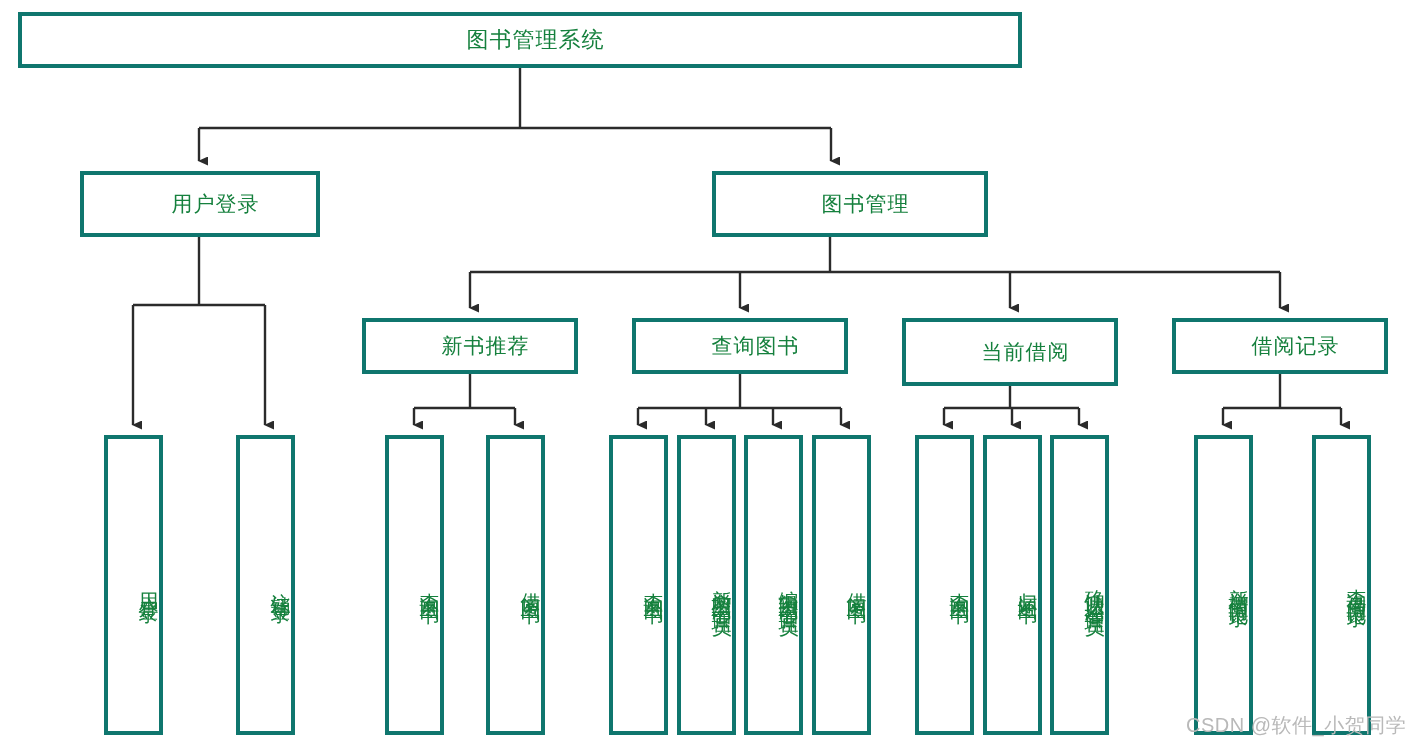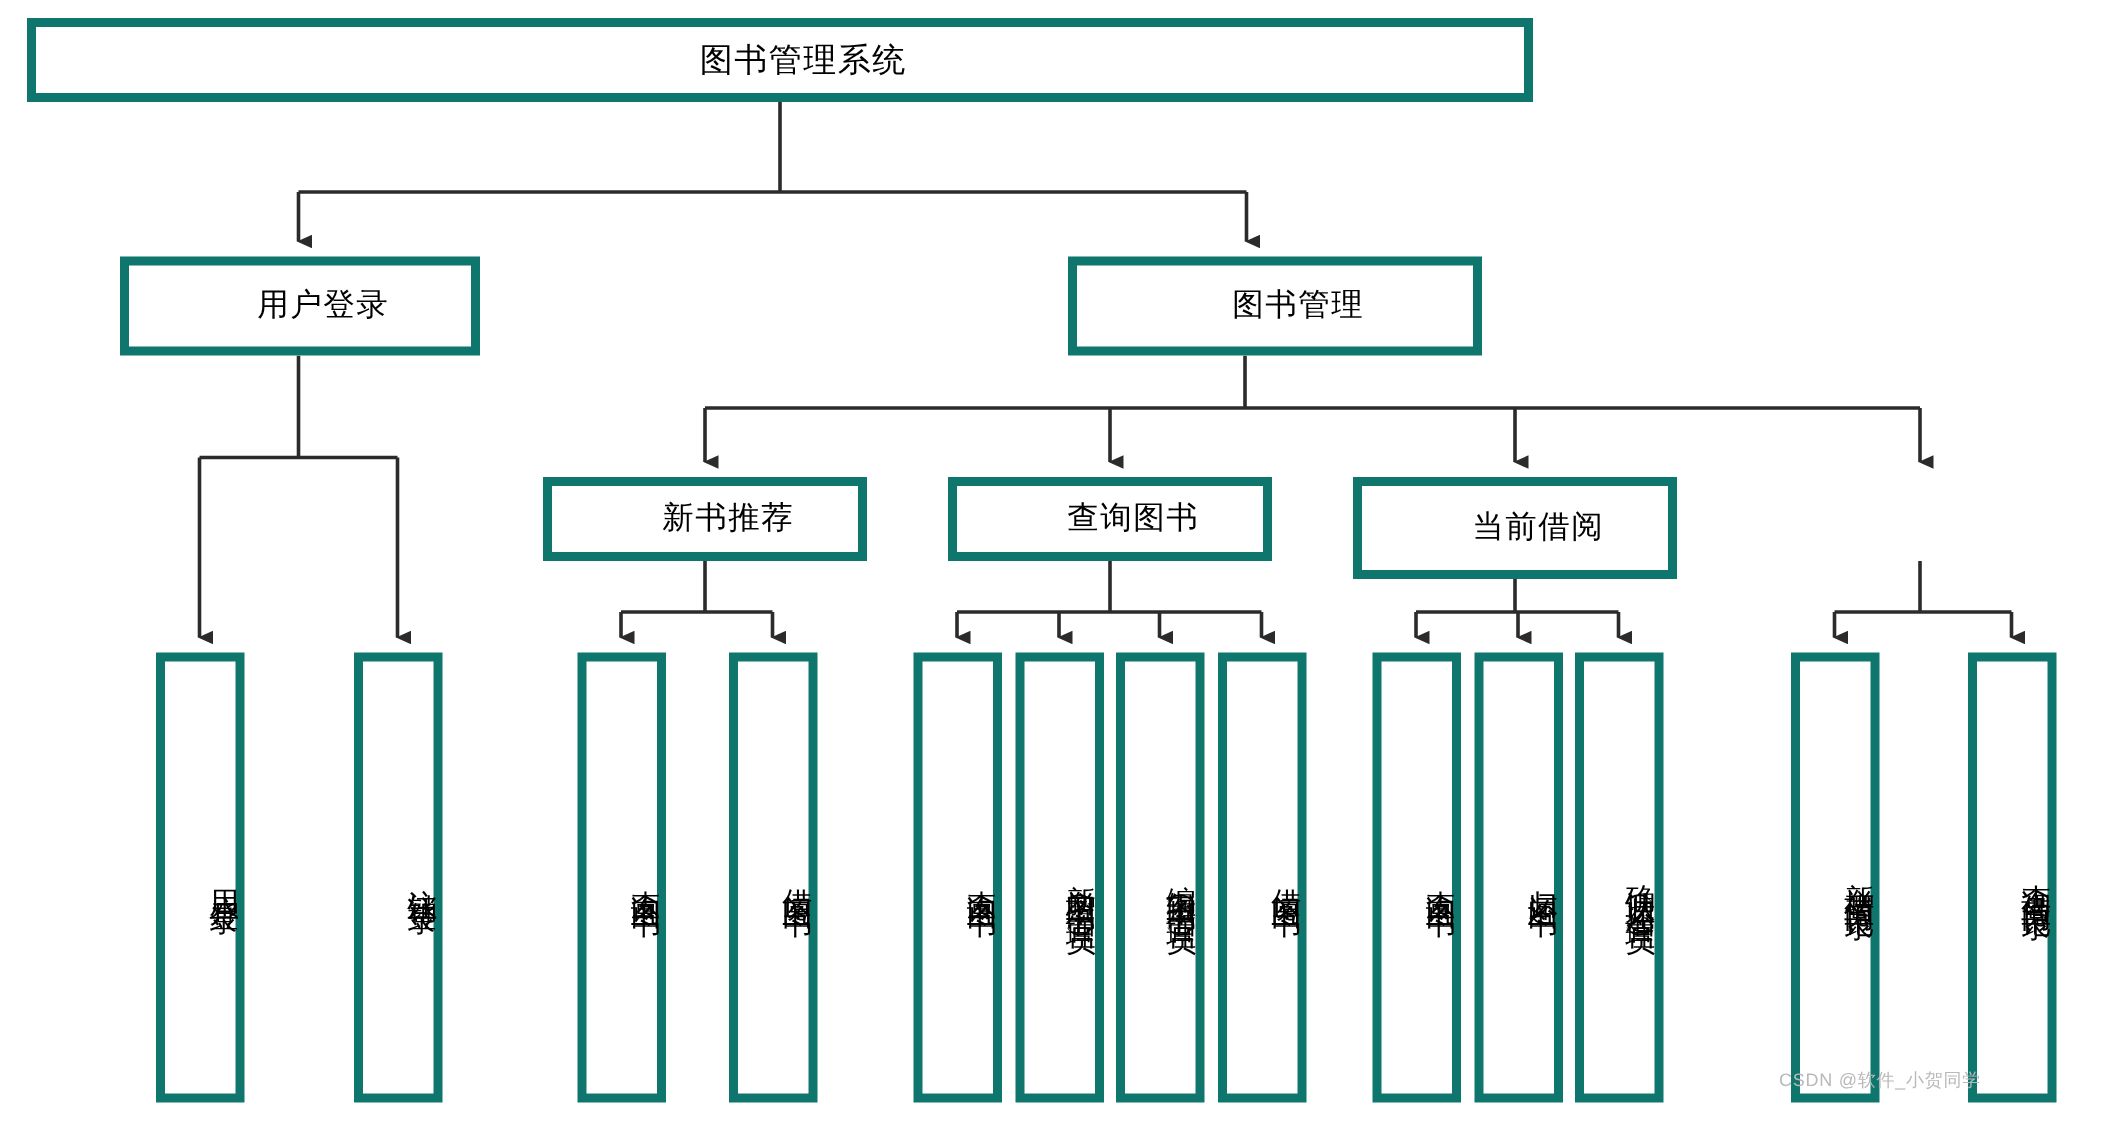--- a/index.html
+++ b/index.html
@@ -17,26 +17,26 @@
     position: absolute; left: 0; top: 0;
     width: 1405px; height: 747px;
   }
   svg.connectors {
     position: absolute; left: 0; top: 0;
     width: 1405px; height: 747px;
     pointer-events: none;
   }
   .node {
     position: absolute;
-    border: 6px solid #0f766e;
+    border: 4px solid #0f766e;
     background: #ffffff;
     display: flex;
     align-items: center;
     justify-content: center;
-    color: #000000;
+    color: #15803d;
     padding-left: 31px;
   }
   .node.horizontal {
     font-size: 21px;
     line-height: 1.1;
     letter-spacing: 1px;
   }
   .node.root {
     font-size: 22px;
   }
@@ -50,21 +50,21 @@
     letter-spacing: 4px;
     line-height: 1;
   }
   .node.vertical.centered {
     align-items: center;
     padding-top: 0;
   }
   .watermark {
     position: absolute;
     left: 1186px; top: 712px;
-    font-size: 12px;
+    font-size: 20px;
     color: #b9b9b9;
     letter-spacing: 0.5px;
     white-space: nowrap;
     font-family: "Liberation Sans", "DejaVu Sans", sans-serif;
   }
 </style>
 </head>
 <body>
 
 <div id="diagram-root">
@@ -137,20 +137,23 @@
   </div>
 
   <div class="node horizontal" style="left:632px; top:318px; width:216px; height:56px;">
     <span>查询图书</span>
   </div>
 
   <div class="node horizontal" style="left:902px; top:318px; width:216px; height:68px;">
     <span>当前借阅</span>
   </div>
 
+  <div class="node horizontal" style="left:1172px; top:318px; width:216px; height:56px;">
+    <span>借阅记录</span>
+  </div>
 
   <div class="node vertical centered" style="left:104px; top:435px; width:59px; height:300px;">
     <span>用户登录</span>
   </div>
 
   <div class="node vertical centered" style="left:236px; top:435px; width:59px; height:300px;">
     <span>注销登录</span>
   </div>
 
   <div class="node vertical centered" style="left:385px; top:435px; width:59px; height:300px;">

